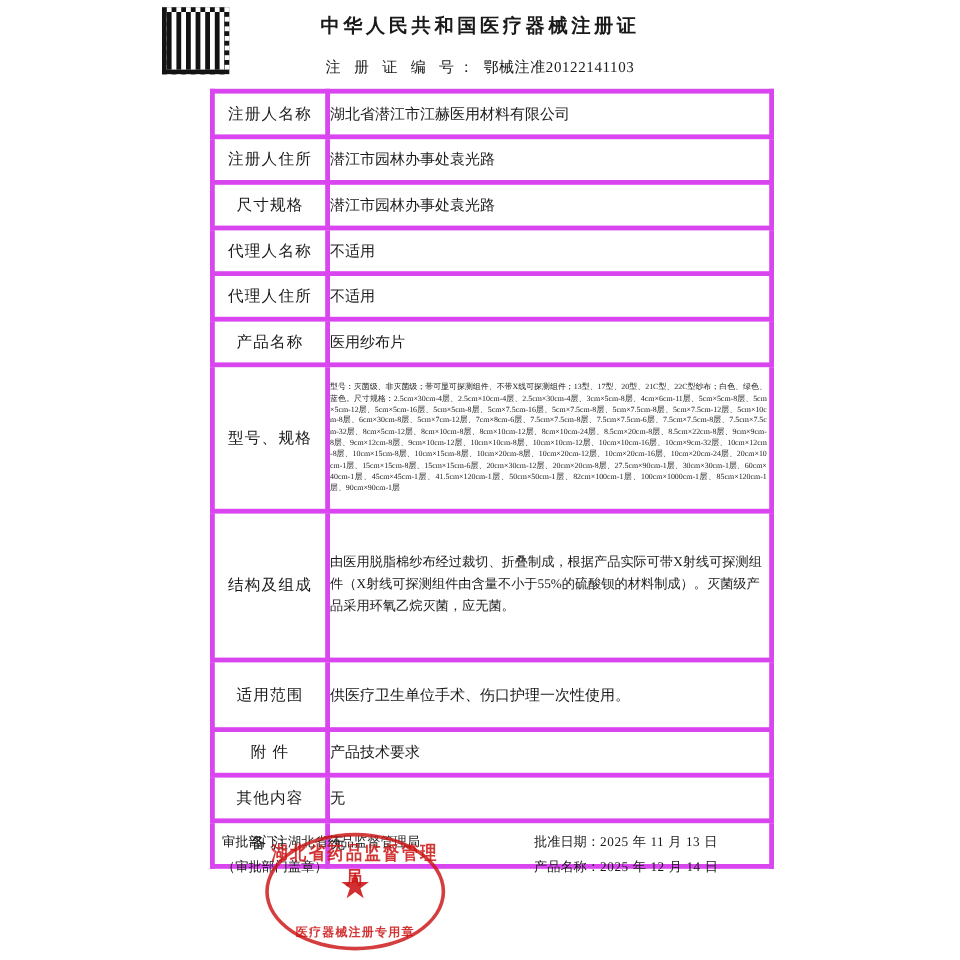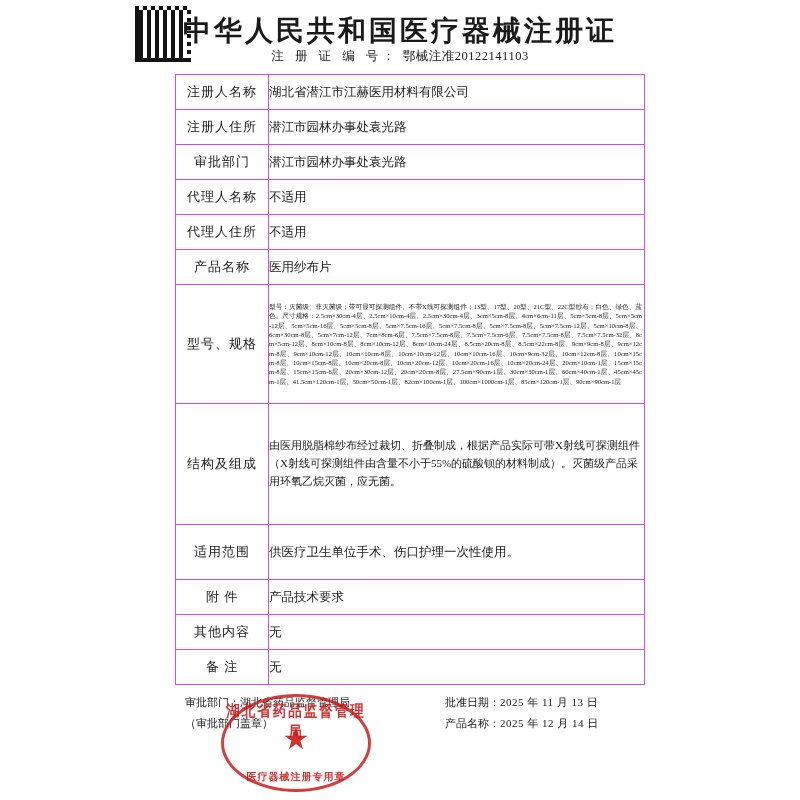--- a/index.html
+++ b/index.html
@@ -47,21 +47,21 @@
     background-image:
       repeating-linear-gradient(90deg, #000 0 4px, #fff 4px 8px),
       repeating-linear-gradient(0deg, rgba(0,0,0,.55) 0 4px, transparent 4px 8px);
     background-size: 8px 8px, 8px 8px;
   }
   .doc-title {
     position: absolute;
     left: 0; right: 0;
     top: 12px;
     text-align: center;
-    font-size: 28px;
+    font-size: 16px;
     font-weight: bold;
     letter-spacing: 3px;
     font-family: "DejaVu Serif", "Liberation Serif", serif;
   }
   .reg-no-line {
     position: absolute;
     left: 0; right: 0;
     top: 48px;
     text-align: center;
     font-size: 12.5px;
@@ -73,21 +73,21 @@
   
   table.cert {
     position: absolute;
     left: 175px;
     top: 74px;
     width: 470px;
     border-collapse: collapse;
     table-layout: fixed;
   }
   table.cert td {
-    border: 1px solid #d946ef;
+    border: 4px solid #d946ef;
     vertical-align: middle;
     padding: 0;
   }
   td.key {
     width: 92px;
     text-align: center;
     font-size: 13px;
     letter-spacing: 1px;
     padding: 7px 2px;
   }
@@ -214,21 +214,21 @@
     <tbody>
       <tr>
         <td class="key h-small">注册人名称</td>
         <td class="val h-small">湖北省潜江市江赫医用材料有限公司</td>
       </tr>
       <tr>
         <td class="key h-small">注册人住所</td>
         <td class="val h-small">潜江市园林办事处袁光路</td>
       </tr>
       <tr>
-        <td class="key h-small">审批部门</td>
+        <td class="key h-small">尺寸规格</td>
         <td class="val h-small">潜江市园林办事处袁光路</td>
       </tr>
       <tr>
         <td class="key h-small">代理人名称</td>
         <td class="val h-small">不适用</td>
       </tr>
       <tr>
         <td class="key h-small">代理人住所</td>
         <td class="val h-small">不适用</td>
       </tr>

